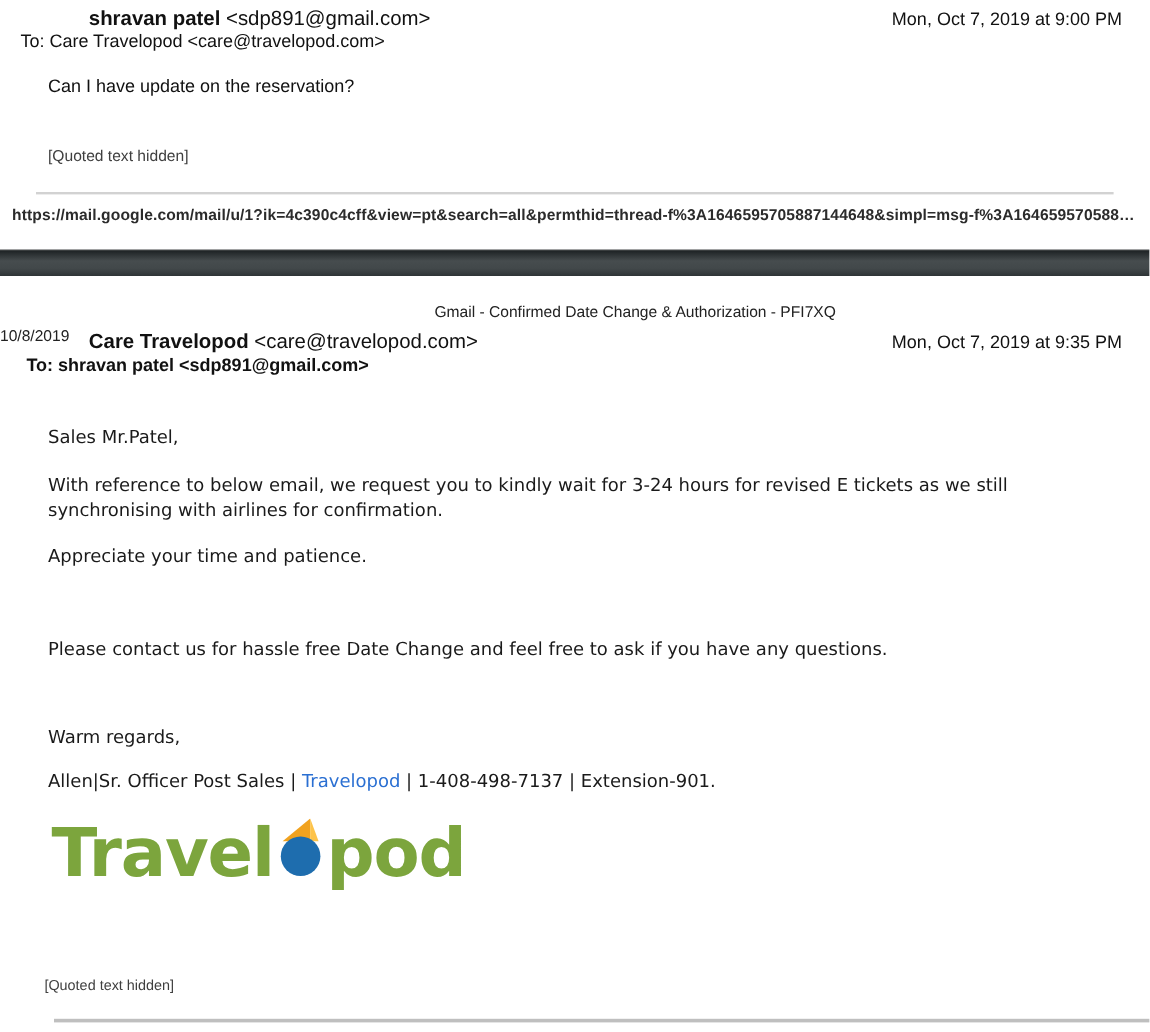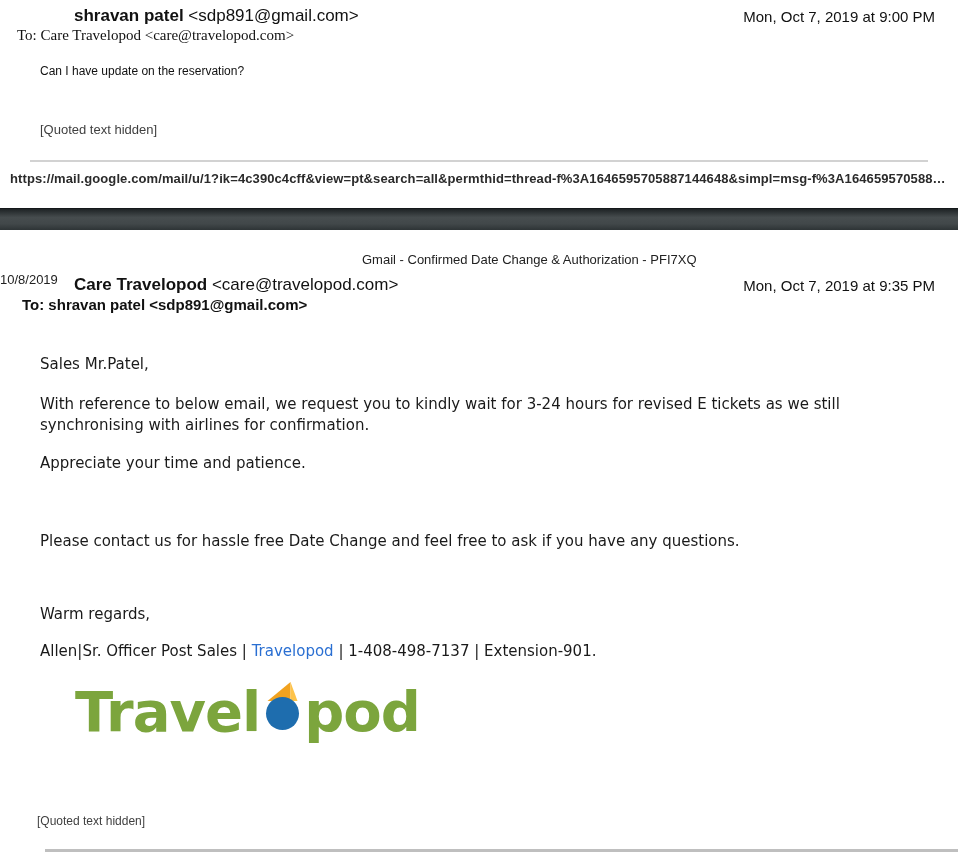--- a/index.html
+++ b/index.html
@@ -7,21 +7,21 @@
     width: 958px; height: 860px; position: relative; overflow: hidden;
     font-family: "Liberation Sans", sans-serif; color: #111;
   }
   .abs { position: absolute; white-space: nowrap; }
 
   
   .sender-line { font-size: 17px; line-height: 18px; margin-left: 48px; }
   .sender-line b { font-weight: bold; }
   .email-date { font-size: 15px; }
   .to-line { font-size: 15px; line-height: 18px; }
-  .body1 { font-size: 12px; }
+  .body1 { font-size: 15px; }
   .quoted { font-size: 13px; color: #3f3f3f; }
 
   .sep1 { left: 30px; top: 160px; width: 898px; height: 2px; background: #d2d2d2; }
   .url-row {
     left: 10px; right: 16px; top: 171px;
     display: flex; justify-content: space-between; align-items: baseline;
     font-size: 13px; color: #2b2b2b;
   }
   .url-row .url { letter-spacing: 0.1px; font-weight: bold; }
   .url-row .pageno { margin-left: 18px; }
@@ -39,38 +39,37 @@
   .para-wrap { white-space: normal; width: 872px; line-height: 21px; }
   .sig a, .sig .link { color: var(--link-blue, #2a6fd2); text-decoration: none; cursor: pointer; }
 
   
   .logo {
     left: 43px; top: 680px; height: 60px;
     display: flex; align-items: flex-end;
     font-family: "DejaVu Sans", sans-serif; font-weight: bold;
     font-size: 56px; line-height: 56px; letter-spacing: -1px;
     color: var(--logo-green, #7ca53d);
-    margin-left: 32px;
   }
   .logo svg { width: 37px; height: 48px; margin: 0 3px 10px 4px; display: block; }
   .logo .c-blue  { fill: var(--logo-circle-blue, #1e6dae); }
   .logo .s-dark  { fill: var(--logo-sail-orange, #f1a21f); }
   .logo .s-light { fill: var(--logo-sail-light, #fdc34a); }
 
   .quoted2 { font-size: 12px; }
   .bottom-line { left: 45px; top: 849px; width: 913px; height: 3px; background: #bfbfbf; }
 </style>
 </head>
 <body>
 
 <div class="abs sender-line" style="left:26px; top:7px;">
   <b>shravan patel</b><span> &lt;sdp891@gmail.com&gt;</span>
 </div>
 <div class="abs email-date" style="right:23px; top:8px;">Mon, Oct 7, 2019 at 9:00 PM</div>
-<div class="abs to-line" style="left:17px; top:26px;font-family:Liberation Serif, serif;">To: Care Travelopod &lt;care@travelopod.com&gt;</div>
+<div class="abs to-line" style="left:17px; top:26px;">To: Care Travelopod &lt;care@travelopod.com&gt;</div>
 
 <div class="abs body1" style="left:40px; top:64px;">Can I have update on the reservation?</div>
 <div class="abs quoted" style="left:40px; top:122px;">[Quoted text hidden]</div>
 
 <div class="abs sep1"></div>
 <div class="abs url-row">
   <span class="url">https://mail.google.com/mail/u/1?ik=4c390c4cff&amp;view=pt&amp;search=all&amp;permthid=thread-f%3A1646595705887144648&amp;simpl=msg-f%3A164659570588…</span>
   <span class="pageno">4/6</span>
 </div>
 

